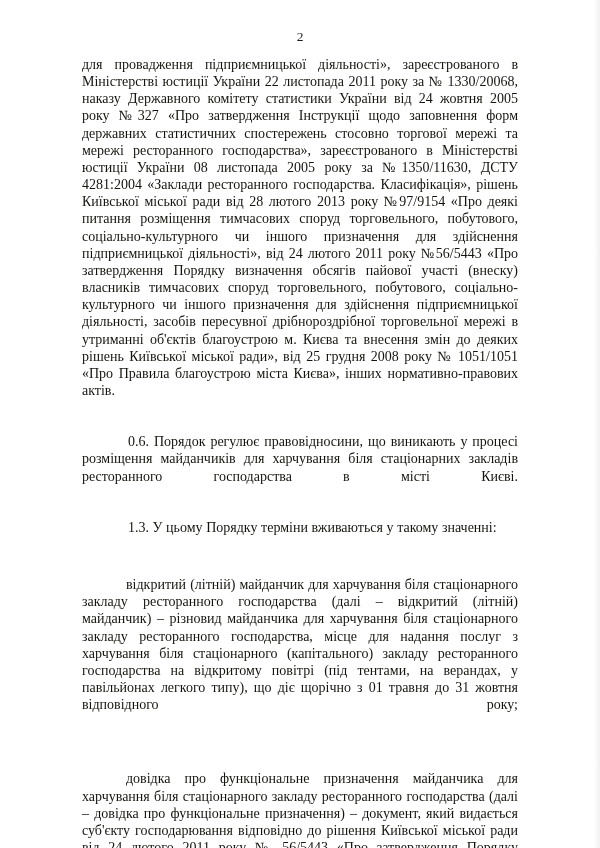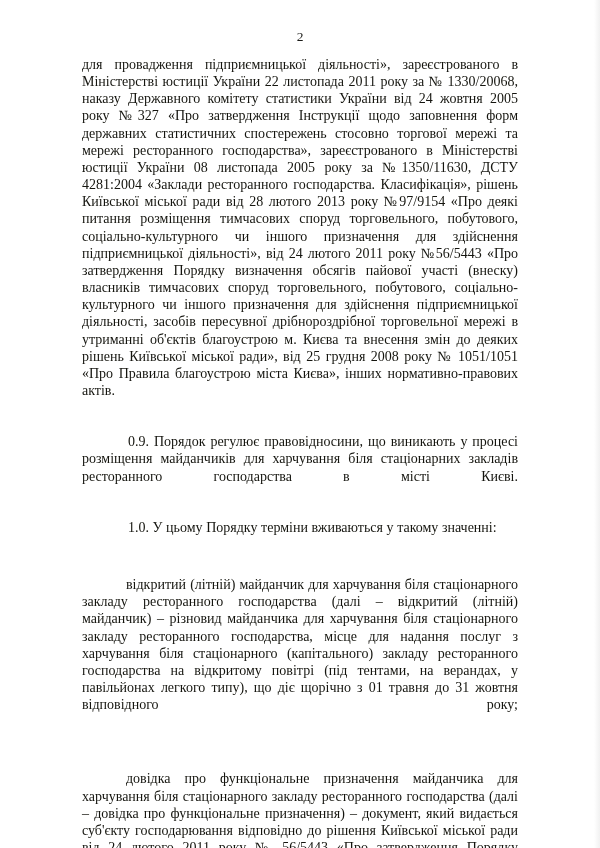--- a/index.html
+++ b/index.html
@@ -85,23 +85,23 @@
 <body>
 
 <div class="page">
 
   <div class="page-number">2</div>
 
   <div class="body-area">
 
     <p class="para no-indent">для провадження підприємницької діяльності», зареєстрованого в Міністерстві юстиції України 22 листопада 2011 року за № 1330/20068, наказу Державного комітету статистики України від 24 жовтня 2005 року №327 «Про затвердження Інструкції щодо заповнення форм державних статистичних спостережень стосовно торгової мережі та мережі ресторанного господарства», зареєстрованого в Міністерстві юстиції України 08 листопада 2005 року за №1350/11630, ДСТУ 4281:2004 «Заклади ресторанного господарства. Класифікація», рішень Київської міської ради від 28 лютого 2013 року №97/9154 «Про деякі питання розміщення тимчасових споруд торговельного, побутового, соціально-культурного чи іншого призначення для здійснення підприємницької діяльності», від 24 лютого 2011 року №56/5443 «Про затвердження Порядку визначення обсягів пайової участі (внеску) власників тимчасових споруд торговельного, побутового, соціально-культурного чи іншого призначення для здійснення підприємницької діяльності, засобів пересувної дрібнороздрібної торговельної мережі в утриманні об'єктів благоустрою м. Києва та внесення змін до деяких рішень Київської міської ради», від 25 грудня 2008 року № 1051/1051 «Про Правила благоустрою міста Києва», інших нормативно-правових актів.</p>
 
-    <p class="para indent gap-before-lg">0.9. Порядок регулює правовідносини, що виникають у процесі розміщення майданчиків для харчування біля стаціонарних закладів ресторанного господарства в місті Києві.</p>
+    <p class="para indent gap-before-lg">0.6. Порядок регулює правовідносини, що виникають у процесі розміщення майданчиків для харчування біля стаціонарних закладів ресторанного господарства в місті Києві.</p>
 
-    <p class="para indent gap-before-lg last-stretch">1.0. У цьому Порядку терміни вживаються у такому значенні:</p>
+    <p class="para indent gap-before-lg last-stretch">1.3. У цьому Порядку терміни вживаються у такому значенні:</p>
 
     <p class="para indent-small">відкритий (літній) майданчик для харчування біля стаціонарного закладу ресторанного господарства (далі – відкритий (літній) майданчик) – різновид майданчика для харчування біля стаціонарного закладу ресторанного господарства, місце для надання послуг з харчування біля стаціонарного (капітального) закладу ресторанного господарства на відкритому повітрі (під тентами, на верандах, у павільйонах легкого типу), що діє щорічно з 01 травня до 31 жовтня відповідного року;</p>
 
     <p class="para indent-small">довідка про функціональне призначення майданчика для харчування біля стаціонарного закладу ресторанного господарства (далі – довідка про функціональне призначення) – документ, який видається суб'єкту господарювання відповідно до рішення Київської міської ради від 24 лютого 2011 року № 56/5443 «Про затвердження Порядку визначення обсягів пайової участі (внеску) власників тимчасових споруд торговельного, побутового, соціально-культурного чи іншого призначення для здійснення підприємницької діяльності, засобів пересувної дрібнороздрібної торговельної мережі в утриманні об'єктів благоустрою м. Києва та внесення змін до деяких рішень Київської міської ради» (далі – Порядок визначення обсягів пайової участі);</p>
 
   </div>
 
   <div class="scan-edge-right"></div>
 
 </div>

